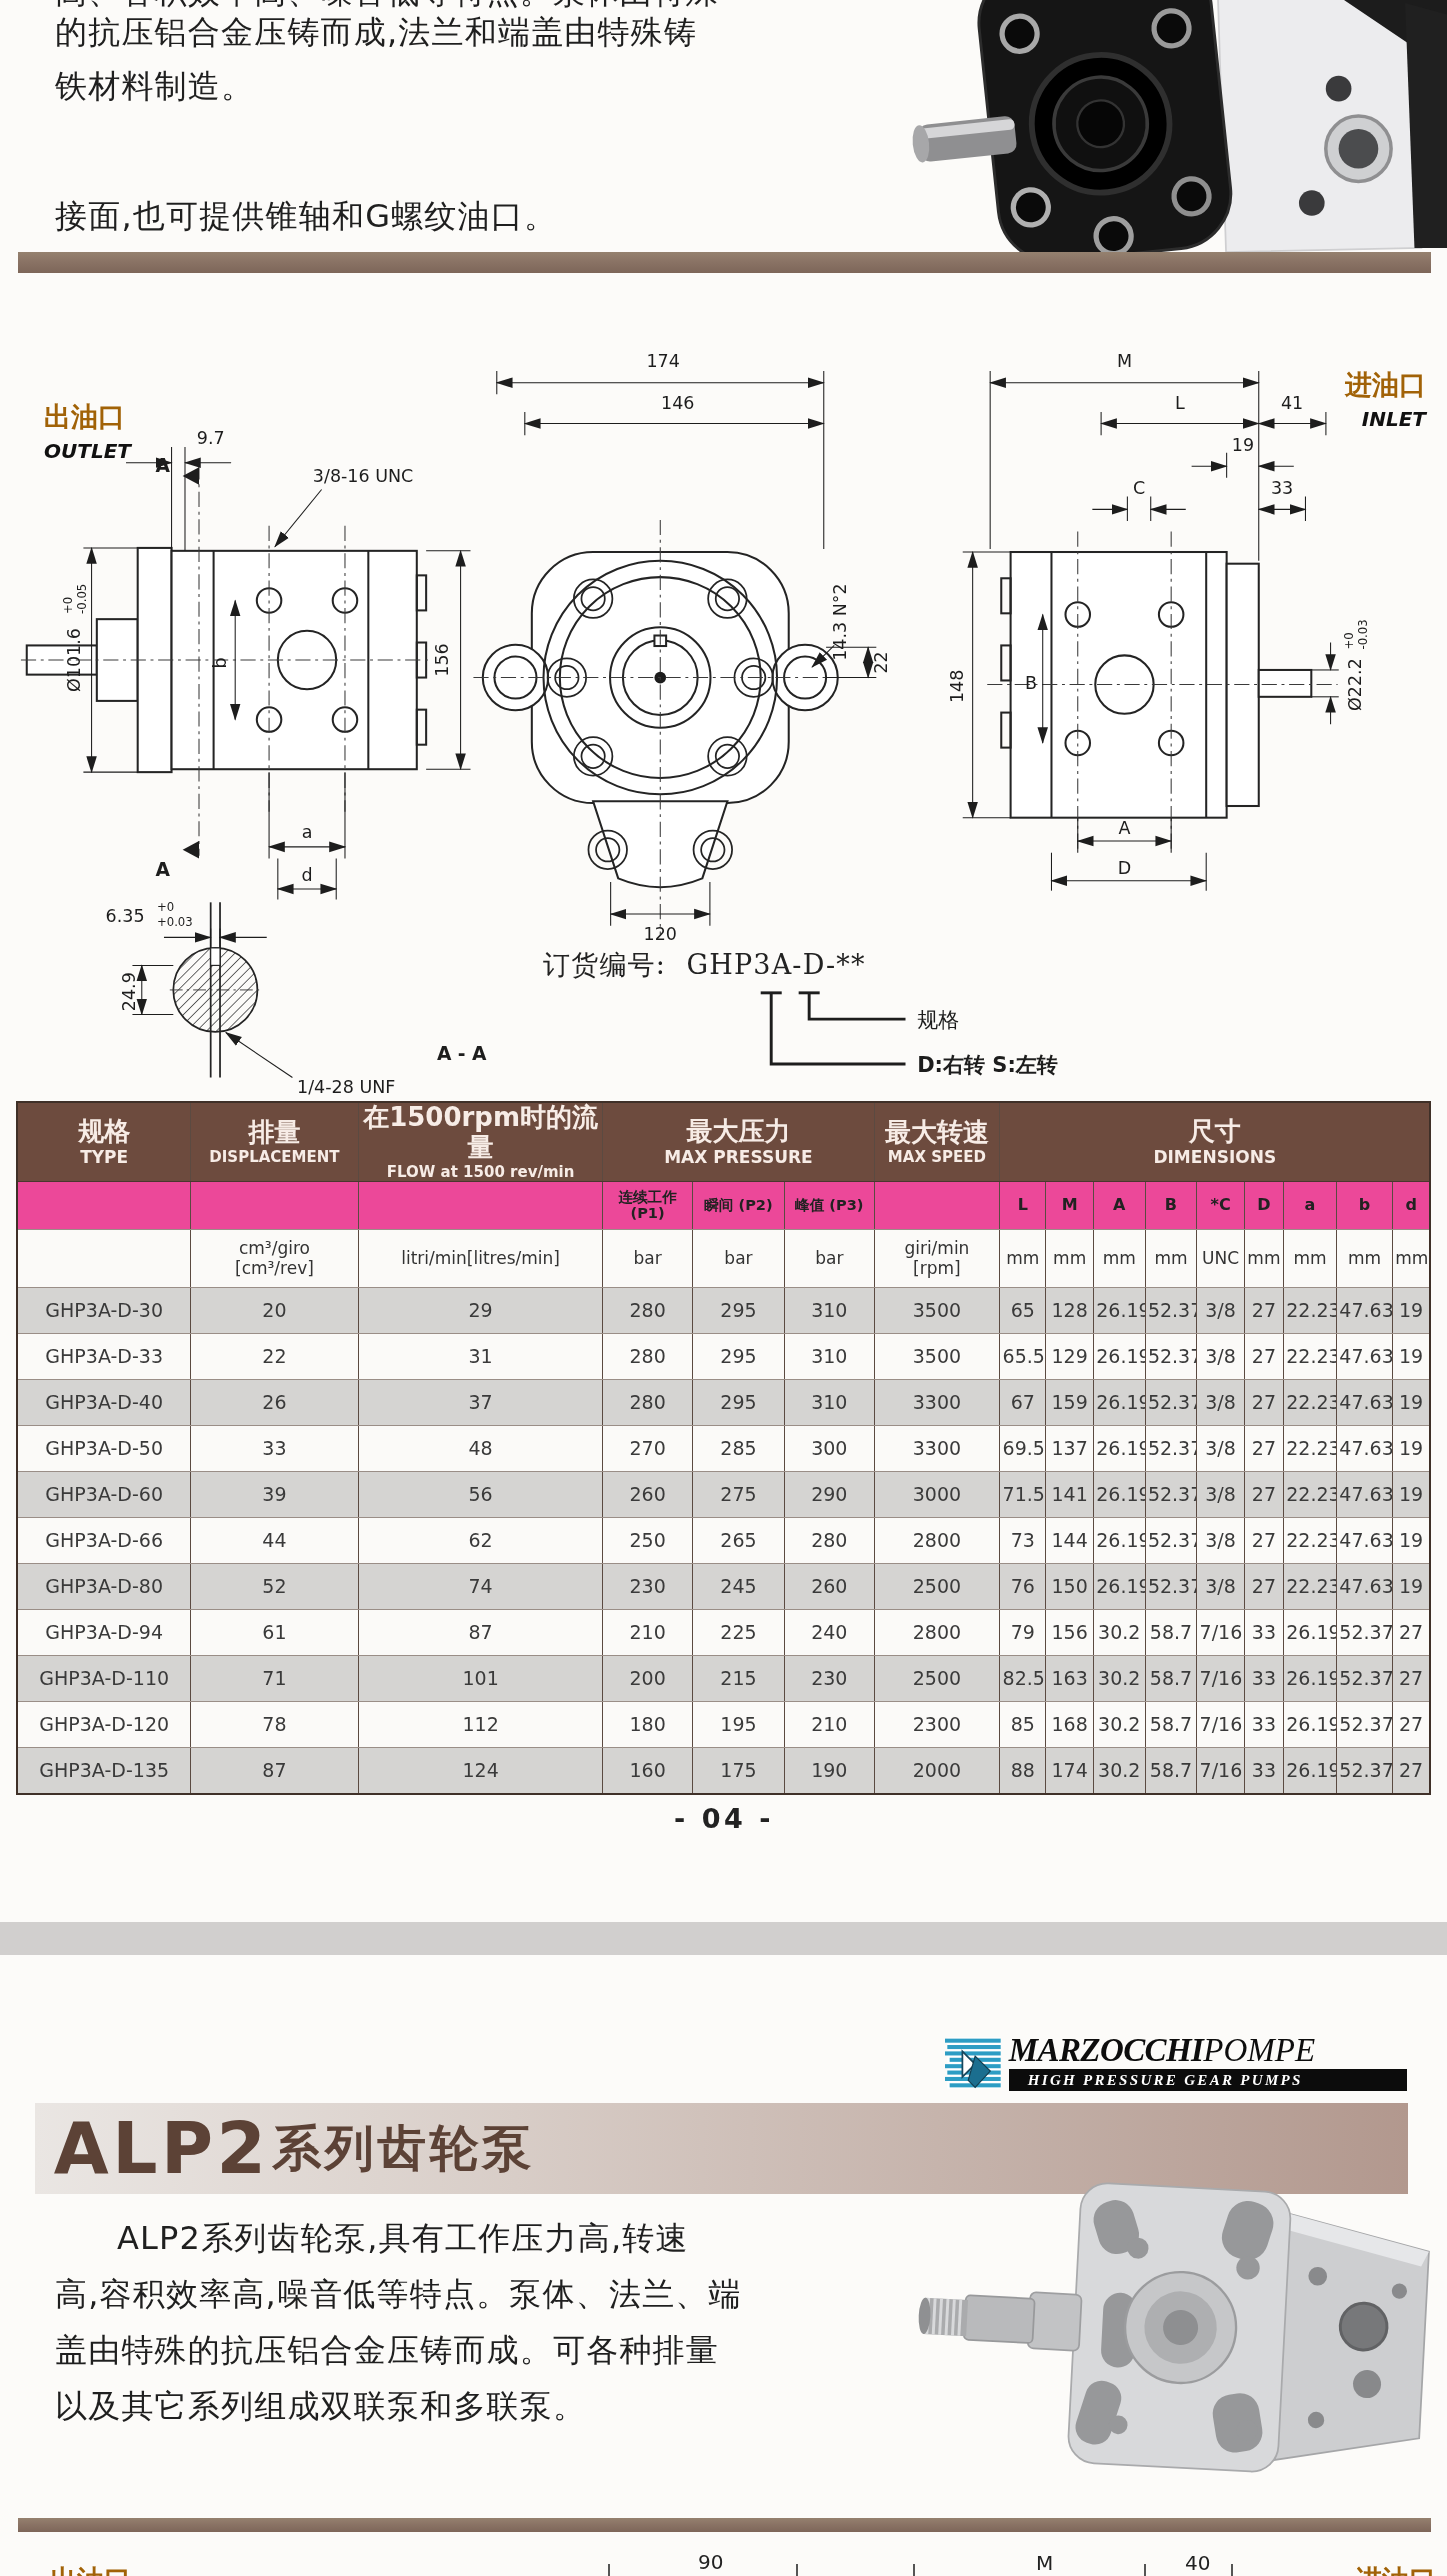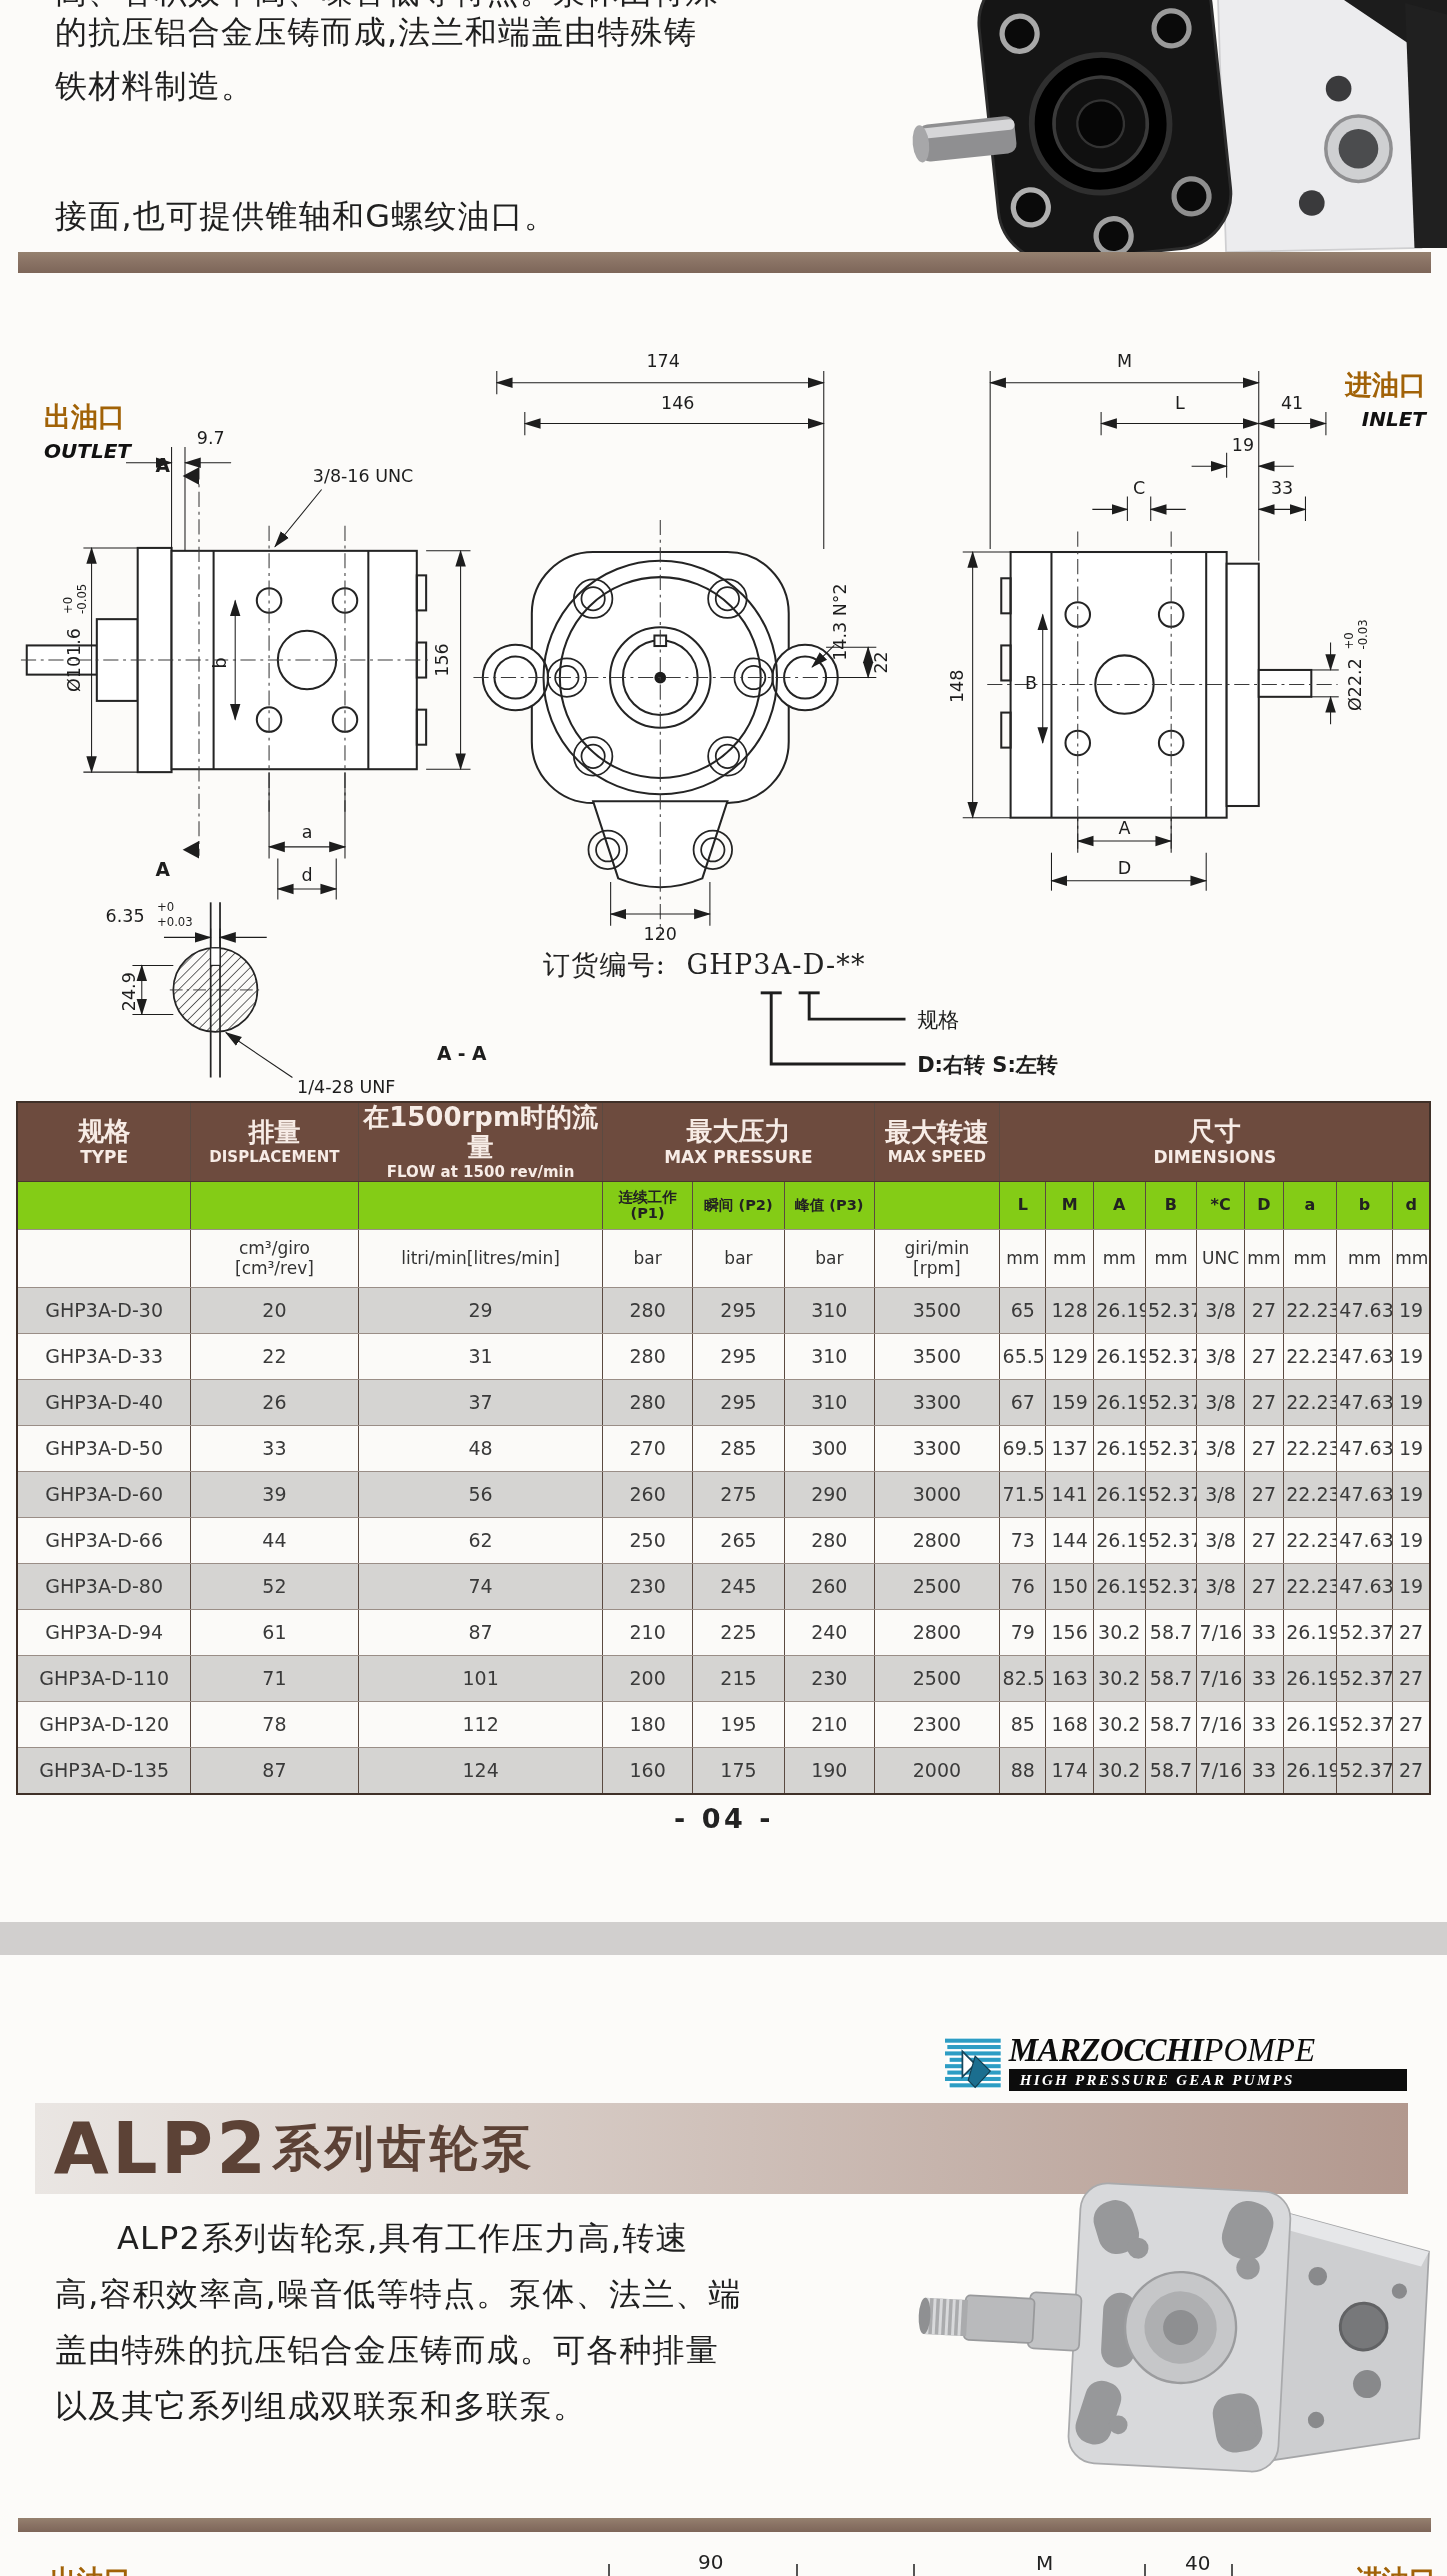--- a/index.html
+++ b/index.html
@@ -18,36 +18,36 @@
   
   table.spec{border-collapse:collapse;table-layout:fixed;width:1415px;background:#fbfaf8;}
   table.spec th,table.spec td{border-left:1.8px solid #5b4a41;border-right:1.8px solid #5b4a41;
       border-top:0.6px solid #9a8e87;border-bottom:0.6px solid #9a8e87;
       text-align:center;vertical-align:middle;padding:0 2.3px;overflow:hidden;}
   table.spec{border:2.3px solid #3f3028;}
   tr.h1 th{background:#6d4b3e;color:#f7ece6;border-top:1.8px solid #4a372e;border-bottom:1.8px solid #4a372e;height:71px;}
   .h1 .zh{font-size:26px;font-weight:bold;display:block;line-height:1.15;}
   .h1 .en{font-size:17px;font-weight:bold;display:block;line-height:1.2;}
   .h1 .en.sm{font-size:15px;}
-  tr.h2 th{background:#84cc16;color:#222;font-size:16px;font-weight:bold;height:47px;line-height:1.15;}
+  tr.h2 th{background:#ec4899;color:#222;font-size:16px;font-weight:bold;height:47px;line-height:1.15;}
   tr.h3 td{background:#fbfaf8;color:#333;font-size:17px;height:57px;line-height:1.2;}
   tbody td{font-size:19px;color:#3a3a3a;height:45px;}
   tbody tr.odd td{background:#d5d4d2;}
   tbody tr.even td{background:#fbfaf8;}
   
   .pagenum{font-size:27px;font-weight:bold;letter-spacing:3.5px;color:#222;}
   
   .band{background:#d1cfce;}
   
   .logo{display:flex;align-items:flex-start;font-family:Liberation Serif, serif;}
   .logo-right{display:flex;flex-direction:column;justify-content:flex-end;margin-left:5.8px;flex:1;}
   .logo-brand{font-style:italic;font-size:33px;line-height:1;white-space:nowrap;color:#0d0d0d;}
   .logo-brand .b{font-weight:900;letter-spacing:-0.6px;}
   .logo-brand .l{font-weight:300;letter-spacing:0px;}
-  .logo-bar{background:#0c0c0c;height:22px;margin-top:2.3px;display:flex;align-items:center;padding-left:11px;}
+  .logo-bar{background:#0c0c0c;height:22px;margin-top:2.3px;display:flex;align-items:center;padding-left:19px;}
   .logo-bar span{color:#fff;font-style:italic;font-weight:bold;font-size:15px;letter-spacing:2.3px;white-space:nowrap;}
   
   .alp2bar{background:linear-gradient(90deg,#eae6e3 0%,#d8cdc7 35%,#b2988e 100%);display:flex;align-items:center;}
   .alp2-model{font-size:71px;font-weight:900;color:#5c4236;letter-spacing:3.5px;margin-left:18.7px;}
   .alp2-suffix{font-size:49px;font-weight:bold;color:#5c4236;margin-left:3px;letter-spacing:3.5px;}
   
   text{font-family:"DejaVu Sans","Liberation Sans",sans-serif;fill:#1d1d1d;}
   .dim{font-size:30px;}
   .dimb{font-size:32px;font-weight:bold;}
   .tick{position:absolute;width:1.8px;height:13px;background:#555;}

